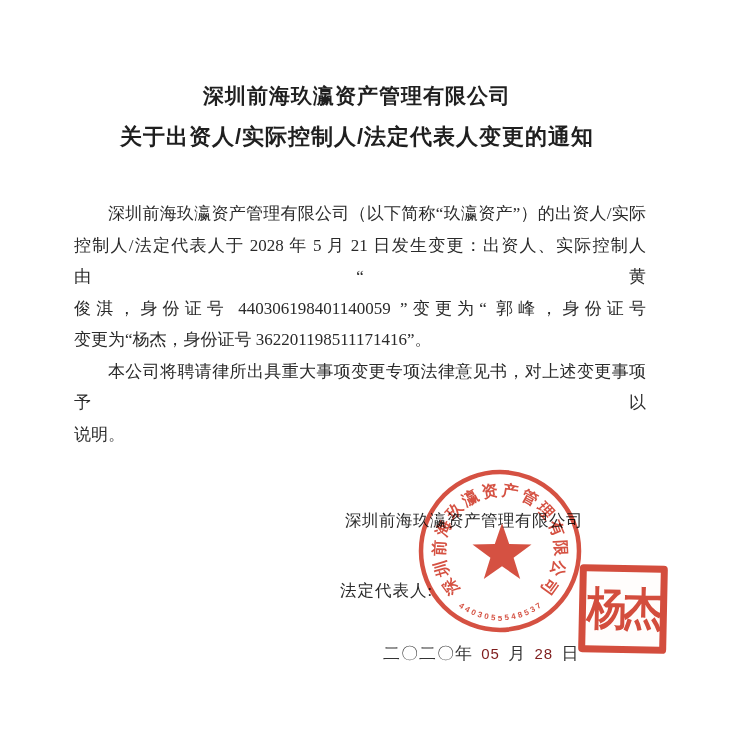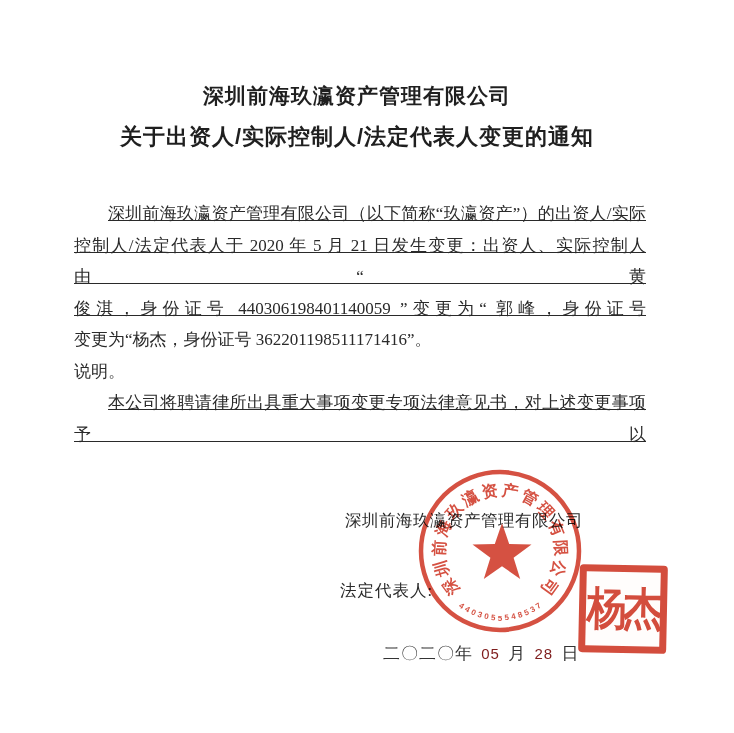--- a/index.html
+++ b/index.html
@@ -21,21 +21,21 @@
   }
   .doc-title.t1{top:82px;font-size:21px;}
   .doc-title.t2{top:122px;font-size:22px;}
   .body-text{
     position:absolute;left:74px;top:198px;width:572px;
     font-size:17px;line-height:31.5px;
     color:#2a2a2a;
   }
   .bline{width:100%;}
   .bline.indent{text-indent:2em;}
-  .bline.jfull{text-align:justify;text-align-last:justify;text-decoration:underline;}
+  .bline.jfull{text-align:justify;text-align-last:justify;}
   .sig-company{
     position:absolute;left:345px;top:510px;
     font-size:16.5px;letter-spacing:0.5px;color:#2a2a2a;
   }
   .sig-rep{
     position:absolute;left:340px;top:580px;
     font-size:16.5px;letter-spacing:1px;color:#2a2a2a;
   }
   .sig-date{
     position:absolute;left:383px;top:642px;
@@ -93,25 +93,25 @@
 </head>
 <body>
 
 <div class="page">
 
   <div class="doc-title t1">深圳前海玖瀛资产管理有限公司</div>
   <div class="doc-title t2">关于出资人/实际控制人/法定代表人变更的通知</div>
 
   <div class="body-text">
     <div class="bline indent jfull">深圳前海玖瀛资产管理有限公司（以下简称“玖瀛资产”）的出资人/实际</div>
-    <div class="bline jfull">控制人/法定代表人于 2020 年 5 月 21 日发生变更：出资人、实际控制人由“黄</div>
+    <div class="bline jfull">控制人/法定代表人于 2028 年 5 月 21 日发生变更：出资人、实际控制人由“黄</div>
     <div class="bline jfull">俊淇，身份证号 440306198401140059 ”变更为“ 郭峰，身份证号</div>
     <div class="bline">变更为“杨杰，身份证号 362201198511171416”。</div>
+    <div class="bline indent jfull">本公司将聘请律所出具重大事项变更专项法律意见书，对上述变更事项予以</div>
     <div class="bline">说明。</div>
-    <div class="bline indent jfull">本公司将聘请律所出具重大事项变更专项法律意见书，对上述变更事项予以</div>
   </div>
 
   <div class="sig-company">深圳前海玖瀛资产管理有限公司</div>
 
   <div class="sig-rep">法定代表人:</div>
 
   <div class="sig-date">
     <span>二〇二〇年</span>
     <span class="num">05</span>
     <span>月</span>

